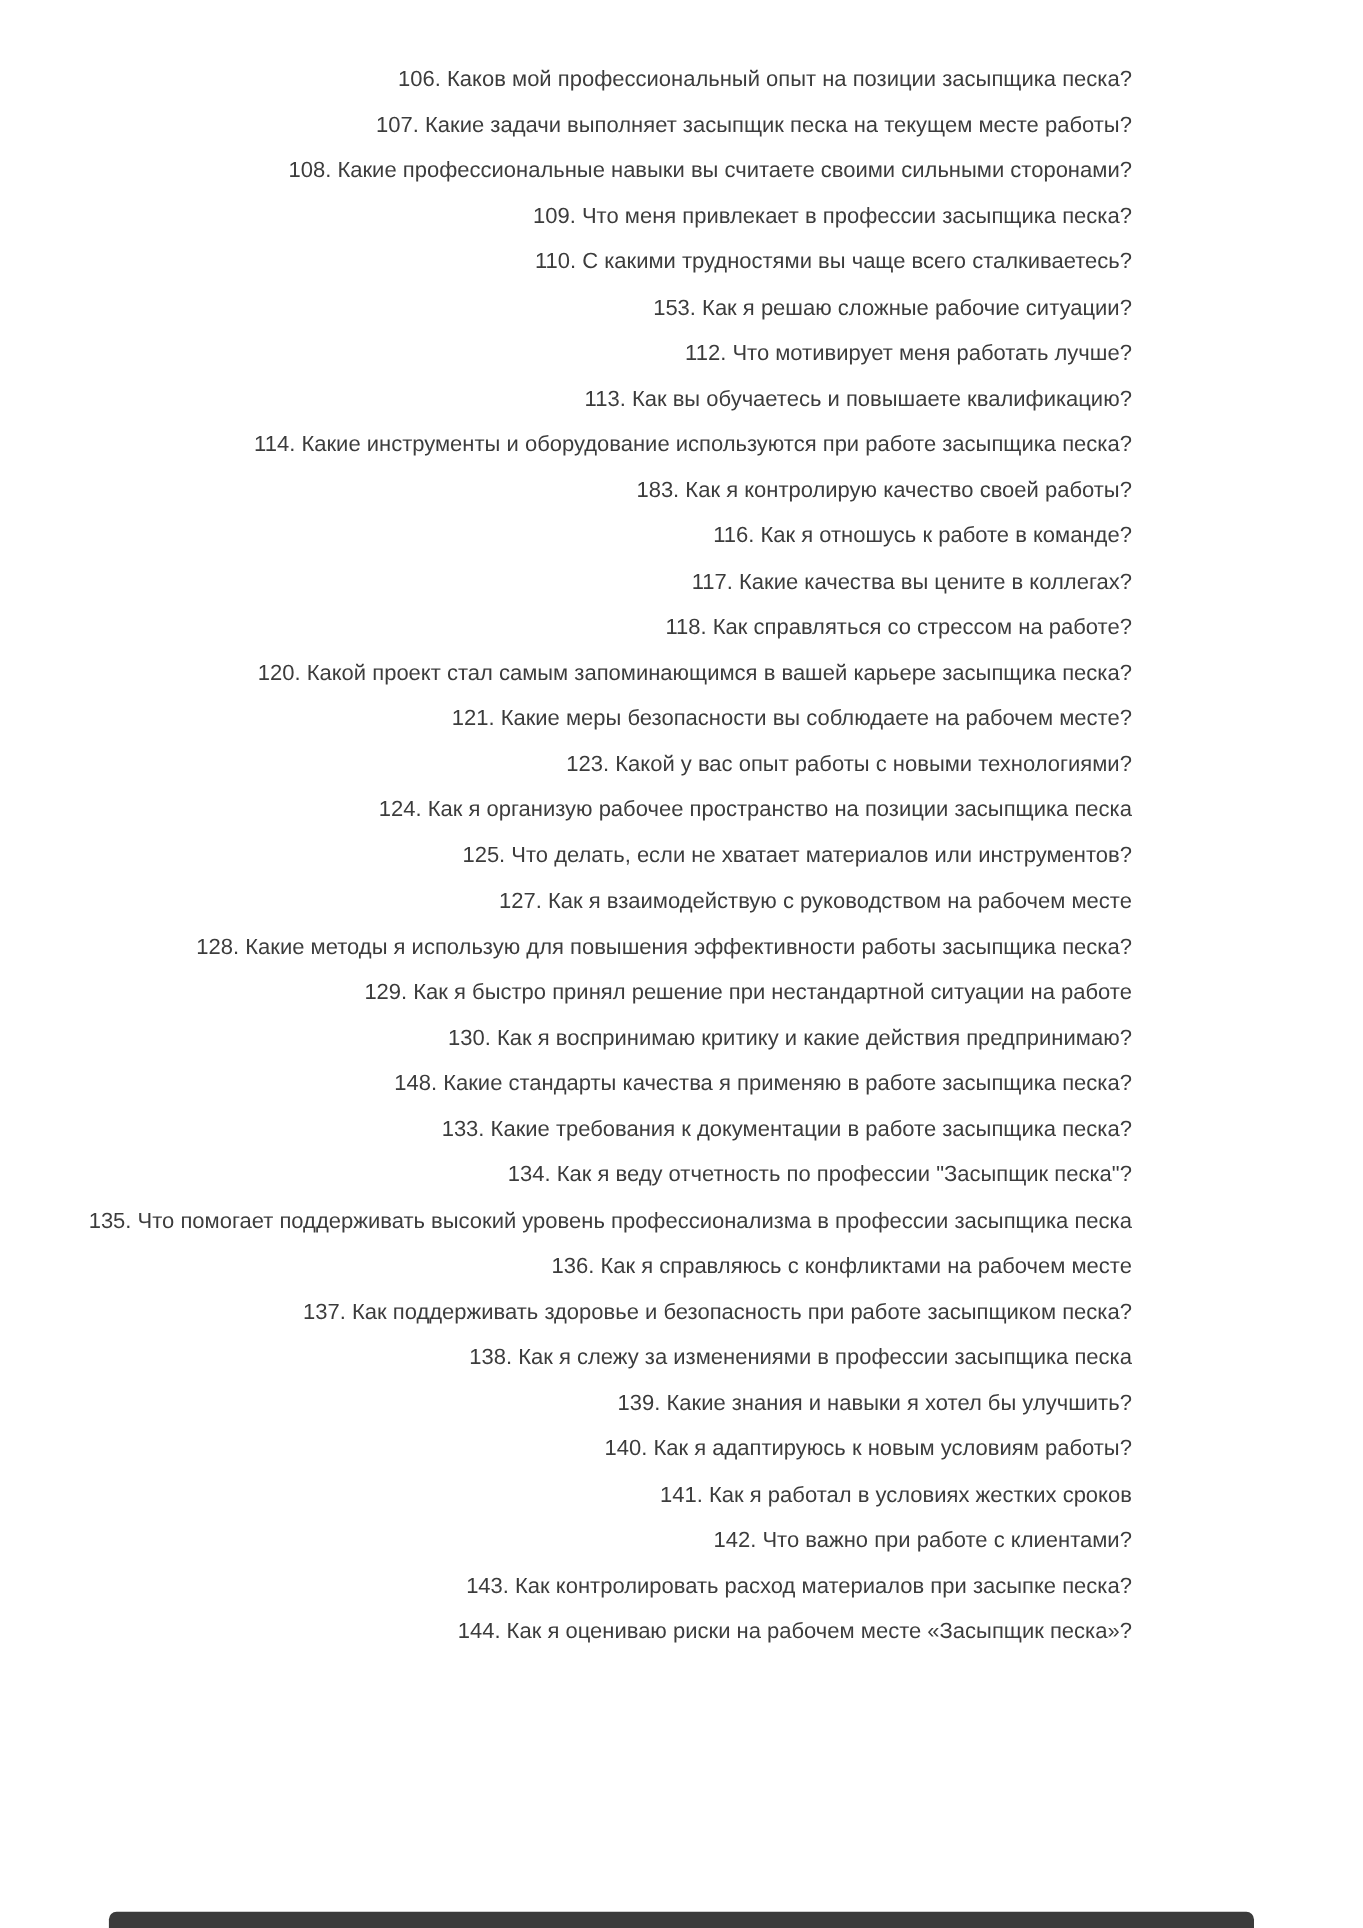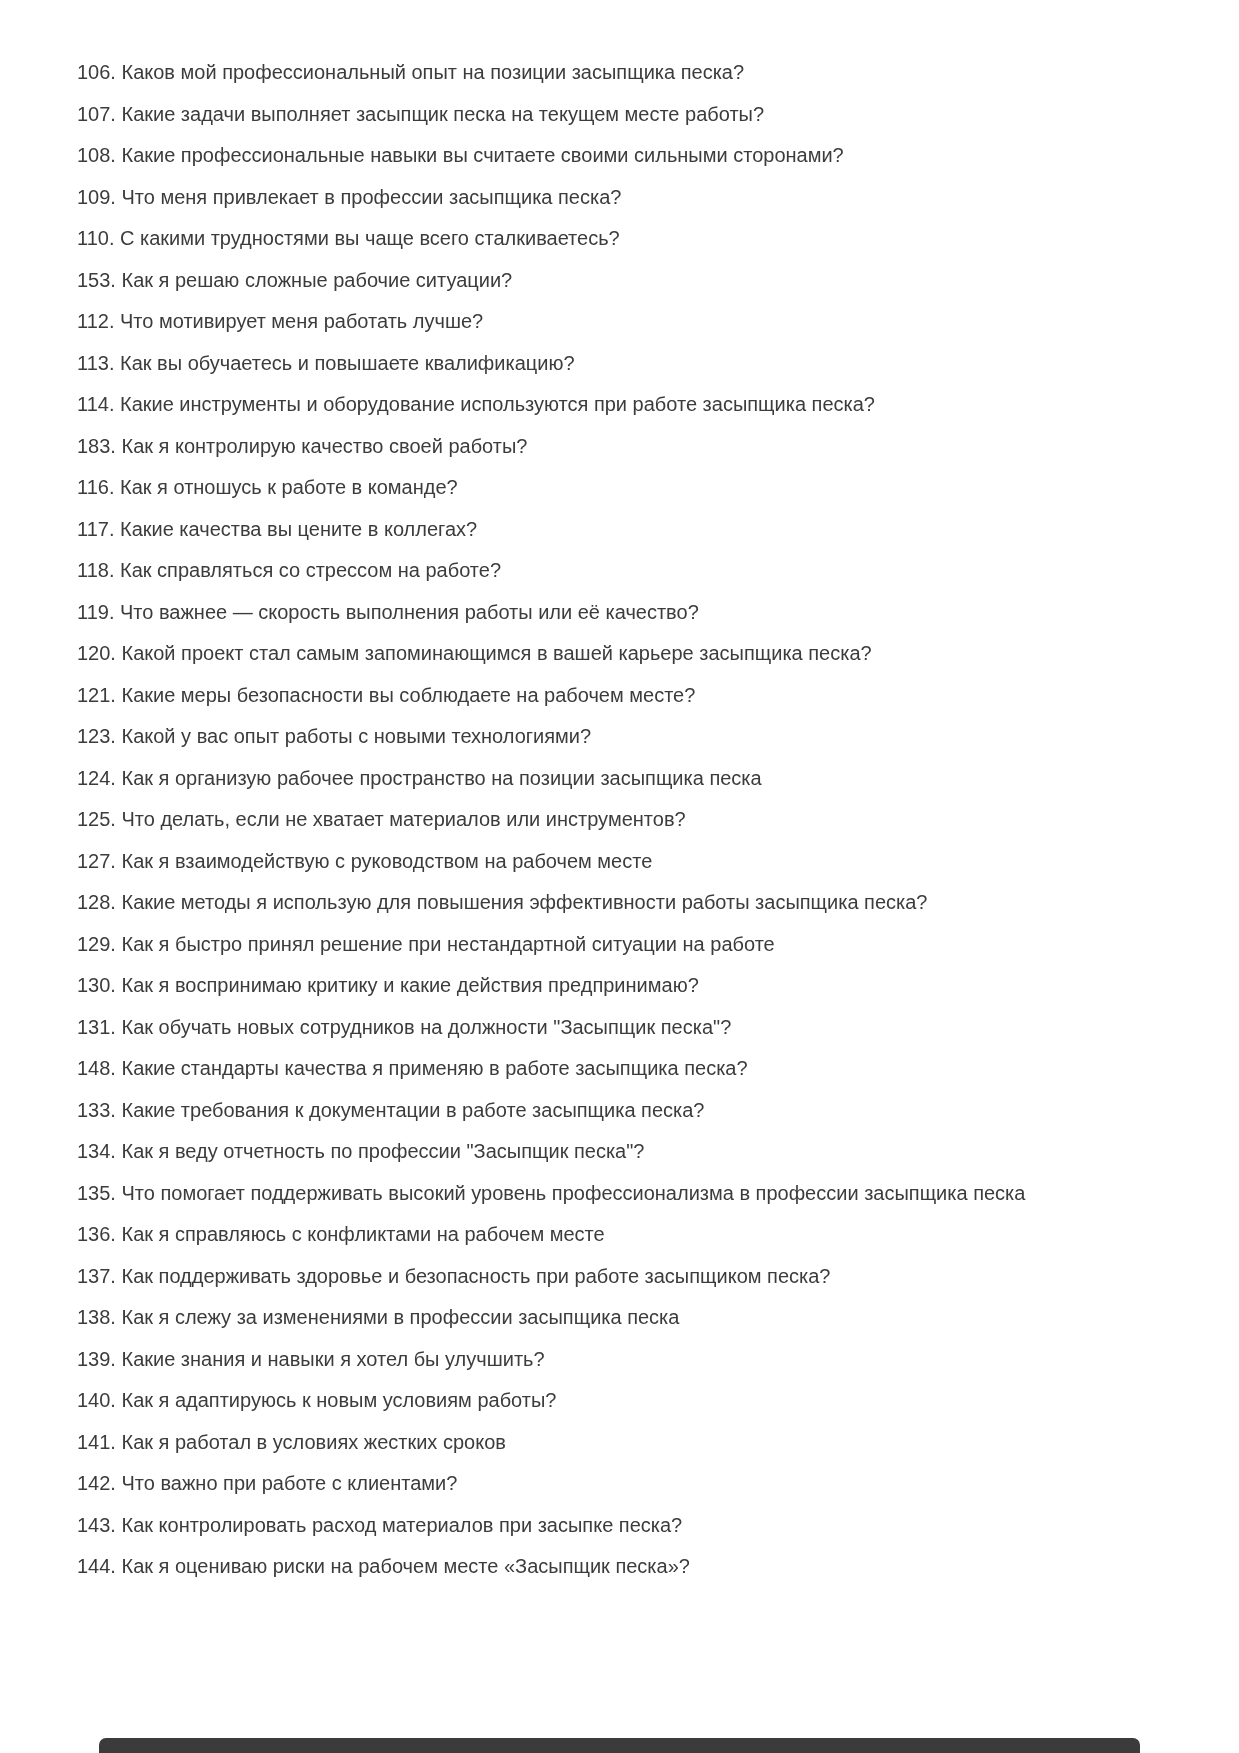--- a/index.html
+++ b/index.html
@@ -20,20 +20,21 @@
     background: #ffffff;
   }
   .question-list {
     position: absolute;
     top: 52px;
     left: 77px;
     width: 952px;
     color: #3c3c3c;
     font-size: 20px;
     line-height: 41.5px;
+    text-align: right;
   }
   .q {
     white-space: normal;
   }
   .bottom-bar {
     position: absolute;
     left: 99px;
     bottom: 0;
     width: 1041px;
     height: 15px;
@@ -52,31 +53,29 @@
       <div class="q">109. Что меня привлекает в профессии засыпщика песка?</div>
       <div class="q">110. С какими трудностями вы чаще всего сталкиваетесь?</div>
       <div class="q">153. Как я решаю сложные рабочие ситуации?</div>
       <div class="q">112. Что мотивирует меня работать лучше?</div>
       <div class="q">113. Как вы обучаетесь и повышаете квалификацию?</div>
       <div class="q">114. Какие инструменты и оборудование используются при работе засыпщика песка?</div>
       <div class="q">183. Как я контролирую качество своей работы?</div>
       <div class="q">116. Как я отношусь к работе в команде?</div>
       <div class="q">117. Какие качества вы цените в коллегах?</div>
       <div class="q">118. Как справляться со стрессом на работе?</div>
-      <div class="q">119. Что важнее — скорость выполнения работы или её качество?</div>
       <div class="q">120. Какой проект стал самым запоминающимся в вашей карьере засыпщика песка?</div>
       <div class="q">121. Какие меры безопасности вы соблюдаете на рабочем месте?</div>
       <div class="q">123. Какой у вас опыт работы с новыми технологиями?</div>
       <div class="q">124. Как я организую рабочее пространство на позиции засыпщика песка</div>
       <div class="q">125. Что делать, если не хватает материалов или инструментов?</div>
       <div class="q">127. Как я взаимодействую с руководством на рабочем месте</div>
       <div class="q">128. Какие методы я использую для повышения эффективности работы засыпщика песка?</div>
       <div class="q">129. Как я быстро принял решение при нестандартной ситуации на работе</div>
       <div class="q">130. Как я воспринимаю критику и какие действия предпринимаю?</div>
-      <div class="q">131. Как обучать новых сотрудников на должности "Засыпщик песка"?</div>
       <div class="q">148. Какие стандарты качества я применяю в работе засыпщика песка?</div>
       <div class="q">133. Какие требования к документации в работе засыпщика песка?</div>
       <div class="q">134. Как я веду отчетность по профессии "Засыпщик песка"?</div>
       <div class="q">135. Что помогает поддерживать высокий уровень профессионализма в профессии засыпщика песка</div>
       <div class="q">136. Как я справляюсь с конфликтами на рабочем месте</div>
       <div class="q">137. Как поддерживать здоровье и безопасность при работе засыпщиком песка?</div>
       <div class="q">138. Как я слежу за изменениями в профессии засыпщика песка</div>
       <div class="q">139. Какие знания и навыки я хотел бы улучшить?</div>
       <div class="q">140. Как я адаптируюсь к новым условиям работы?</div>
       <div class="q">141. Как я работал в условиях жестких сроков</div>

